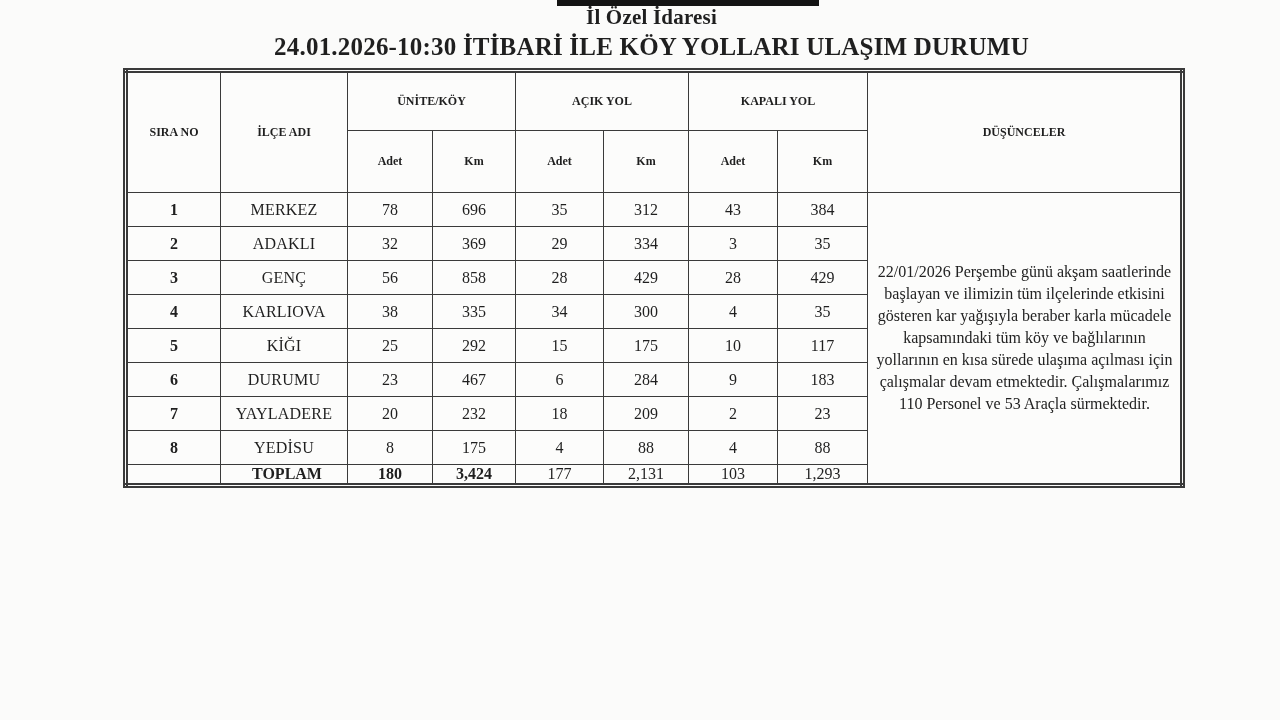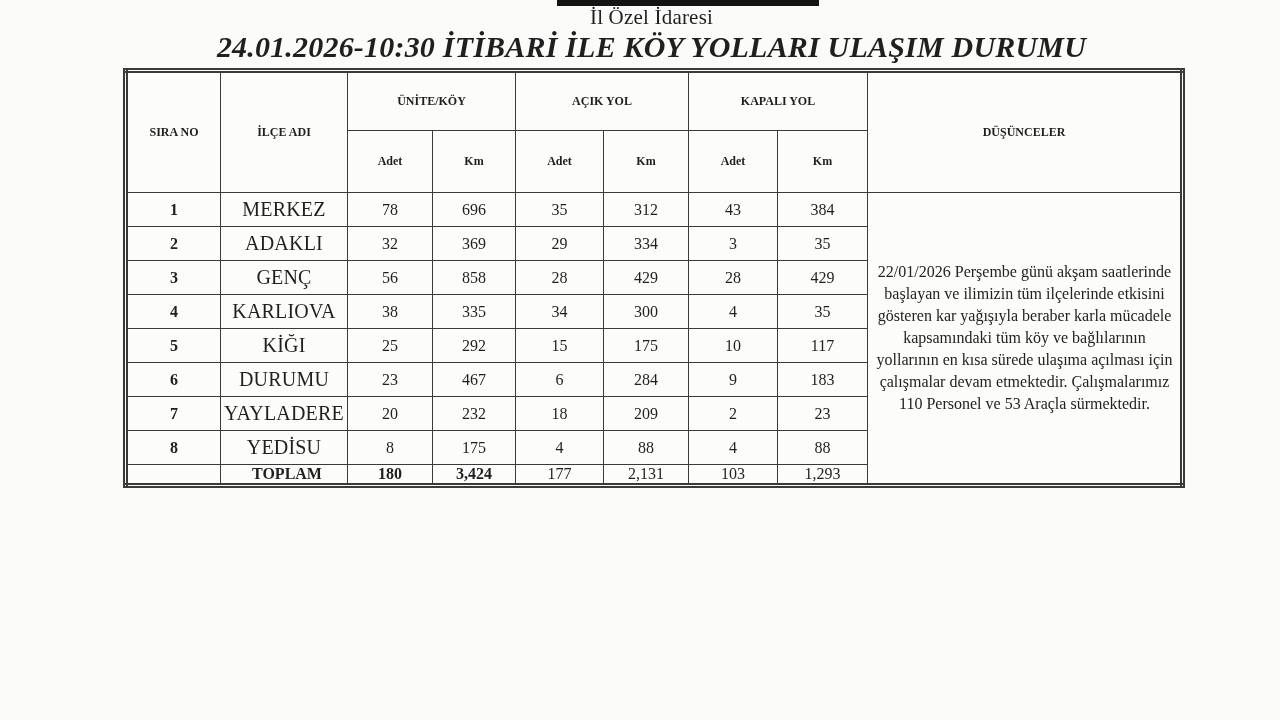--- a/index.html
+++ b/index.html
@@ -15,27 +15,26 @@
     position: absolute;
     left: 557px; top: 0; width: 262px; height: 6px;
     background: #141414;
   }
   .doc-header {
     position: absolute;
     left: 123px; top: 3px; width: 1057px;
     text-align: center;
   }
   .doc-header .line1 {
-    font-size: 21px; font-weight: normal; line-height: 28px;
+    font-size: 21px; font-weight: bold; line-height: 28px;
     letter-spacing: 0.2px;
   }
   .doc-header .line2 {
-    font-size: 30px; font-weight: bold; line-height: 32px;
+    font-size: 25px; font-weight: bold; line-height: 32px;
     letter-spacing: 0.2px;
-    font-style: italic;
   }
   table.road-table {
     position: absolute;
     left: 123px; top: 68px;
     width: 1057px;
     border-collapse: collapse;
     border: 5px double #3a3a3a;
     table-layout: fixed;
     background: #fcfcfb;
   }
@@ -50,21 +49,21 @@
     font-weight: bold;
   }
   tr.hrow1 { height: 60px; }
   tr.hrow2 { height: 62px; }
   tr.drow  { height: 34px; }
   tr.trow  { height: 15px; }
   td.num   { font-size: 16px; }
   td.rowno { font-size: 16px; font-weight: bold; }
   td.district {
     text-align: left;
-    font-size: 20px;
+    font-size: 16px;
     letter-spacing: 0.2px;
   }
   td.total-label {
     text-align: left;
     font-size: 16px;
     font-weight: bold;
     padding-left: 6px;
   }
   td.bold { font-weight: bold; }
   td.remarks-cell {

